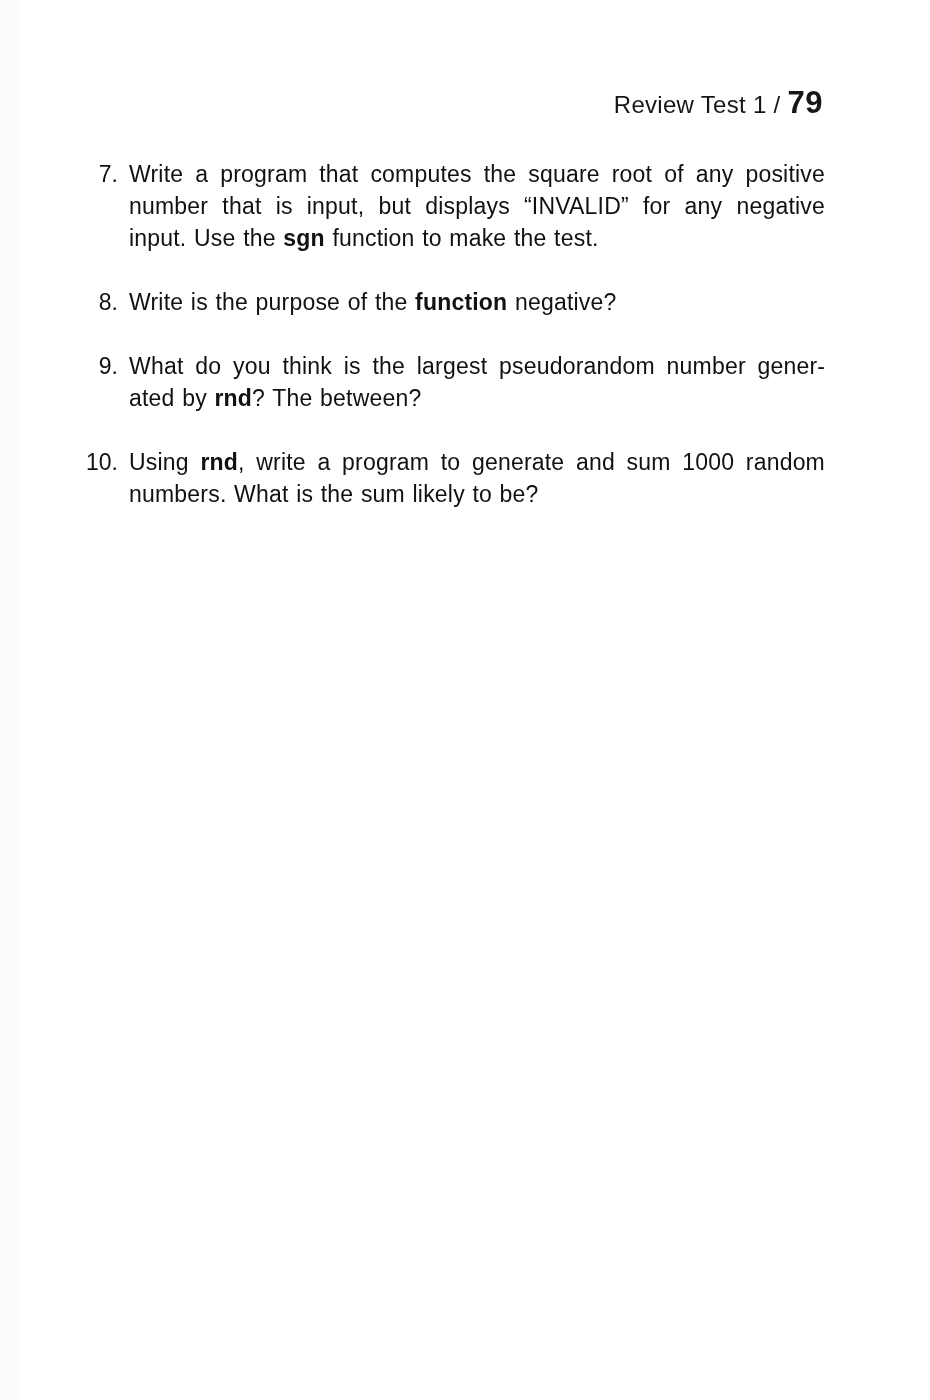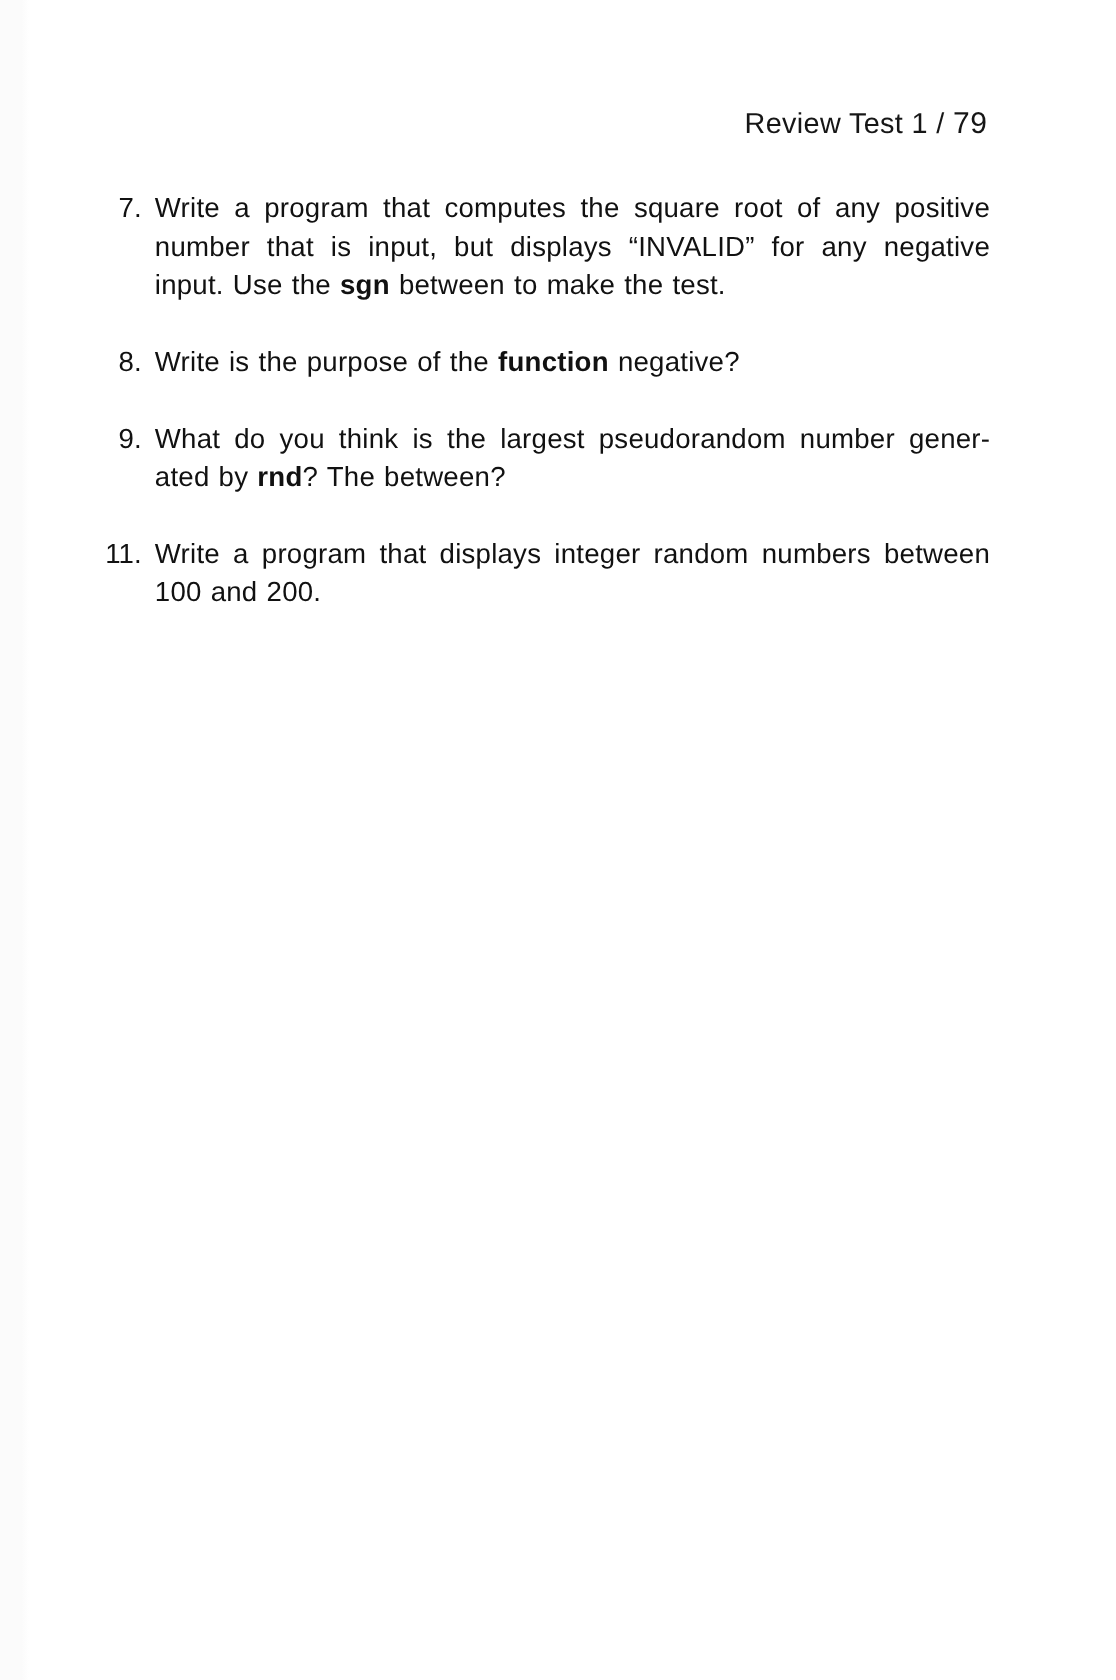--- a/index.html
+++ b/index.html
@@ -26,22 +26,22 @@
     }
     .header {
       text-align: right;
       font-size: 24px;
       line-height: 30px;
       padding-right: 2px;
       letter-spacing: 0.3px;
       color: #161616;
     }
     .header .page-number {
-      font-weight: normal;
-      font-size: 25px;
+      font-weight: bold;
+      font-size: 31px;
       letter-spacing: 0.5px;
     }
     .questions {
       list-style: none;
       margin: 38px 0 0 0;
       padding: 0;
     }
     .question {
       display: flex;
       align-items: flex-start;
@@ -74,34 +74,34 @@
 
 <div class="page">
   <div class="content">
 
     <div class="header"><span>Review Test 1 / </span><span class="page-number">79</span></div>
 
     <ol class="questions">
 
       <li class="question">
         <span class="qnum">7.</span>
-        <p class="qtext"><span>Write a program that computes the square root of any positive number that is input, but displays “INVALID” for any negative input. Use the </span><span class="bold">sgn</span><span> between to make the test.</span></p>
+        <p class="qtext"><span>Write a program that computes the square root of any positive number that is input, but displays “INVALID” for any negative input. Use the </span><span class="bold">sgn</span><span> function to make the test.</span></p>
       </li>
 
       <li class="question">
         <span class="qnum">8.</span>
         <p class="qtext"><span>Write is the purpose of the </span><span class="bold">function</span><span> negative?</span></p>
       </li>
 
       <li class="question">
         <span class="qnum">9.</span>
         <p class="qtext"><span>What do you think is the largest pseudorandom number gener­ated by </span><span class="bold">rnd</span><span>? The between?</span></p>
       </li>
 
+      <li class="question">
+        <span class="qnum">10.</span>
+        <p class="qtext"><span>Using </span><span class="bold">rnd</span><span>, write a program to generate and sum 1000 random numbers. What is the sum likely to be?</span></p>
+      </li>
 
-      <li class="question">
-        <span class="qnum">11.</span>
-        <p class="qtext"><span>Write a program that displays integer random numbers between 100 and 200.</span></p>
-      </li>
 
     </ol>
   </div>
 </div>
 
 </body></html>

